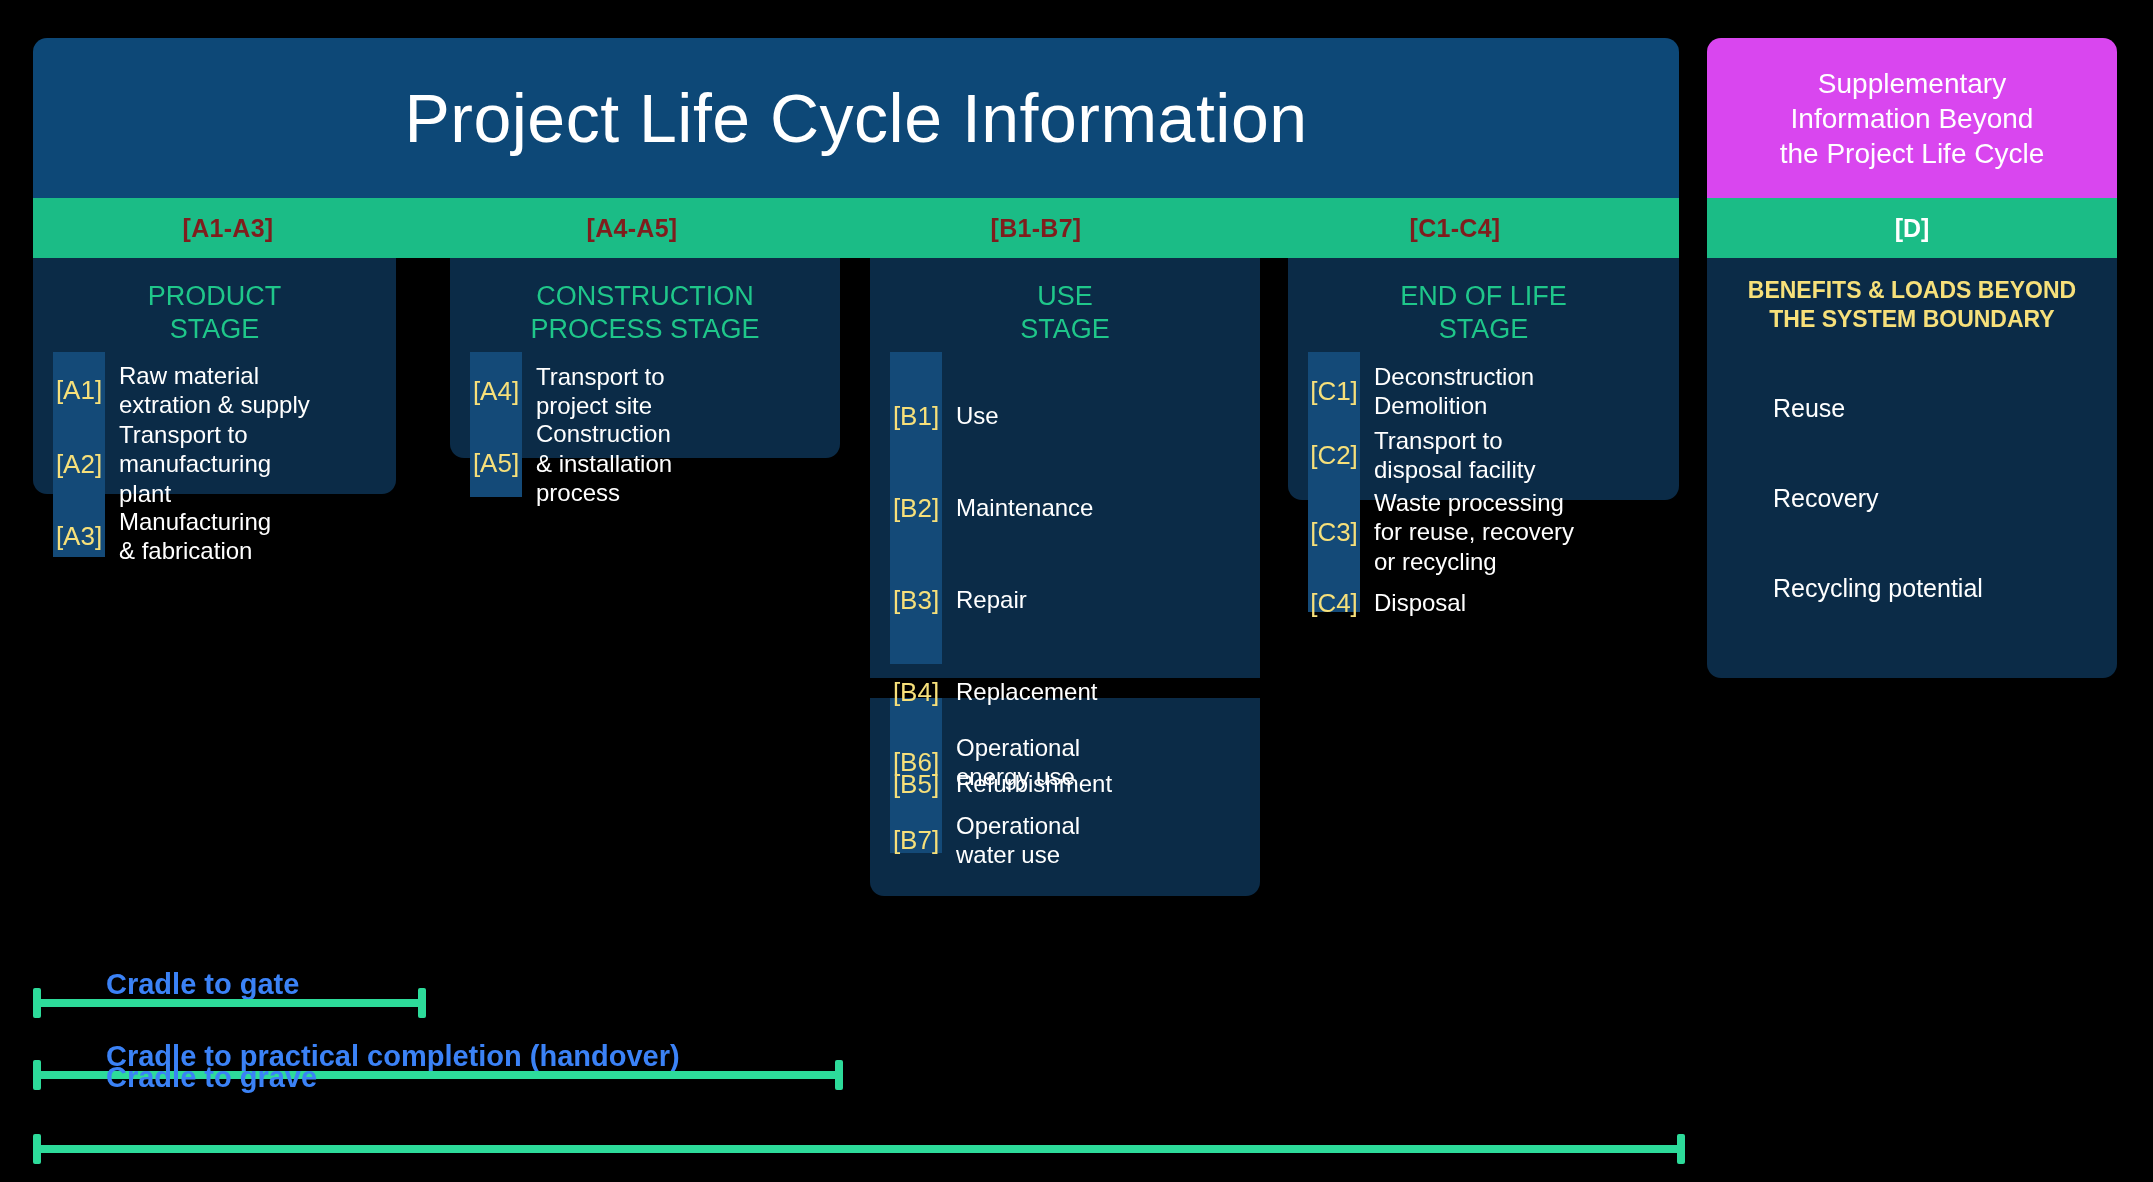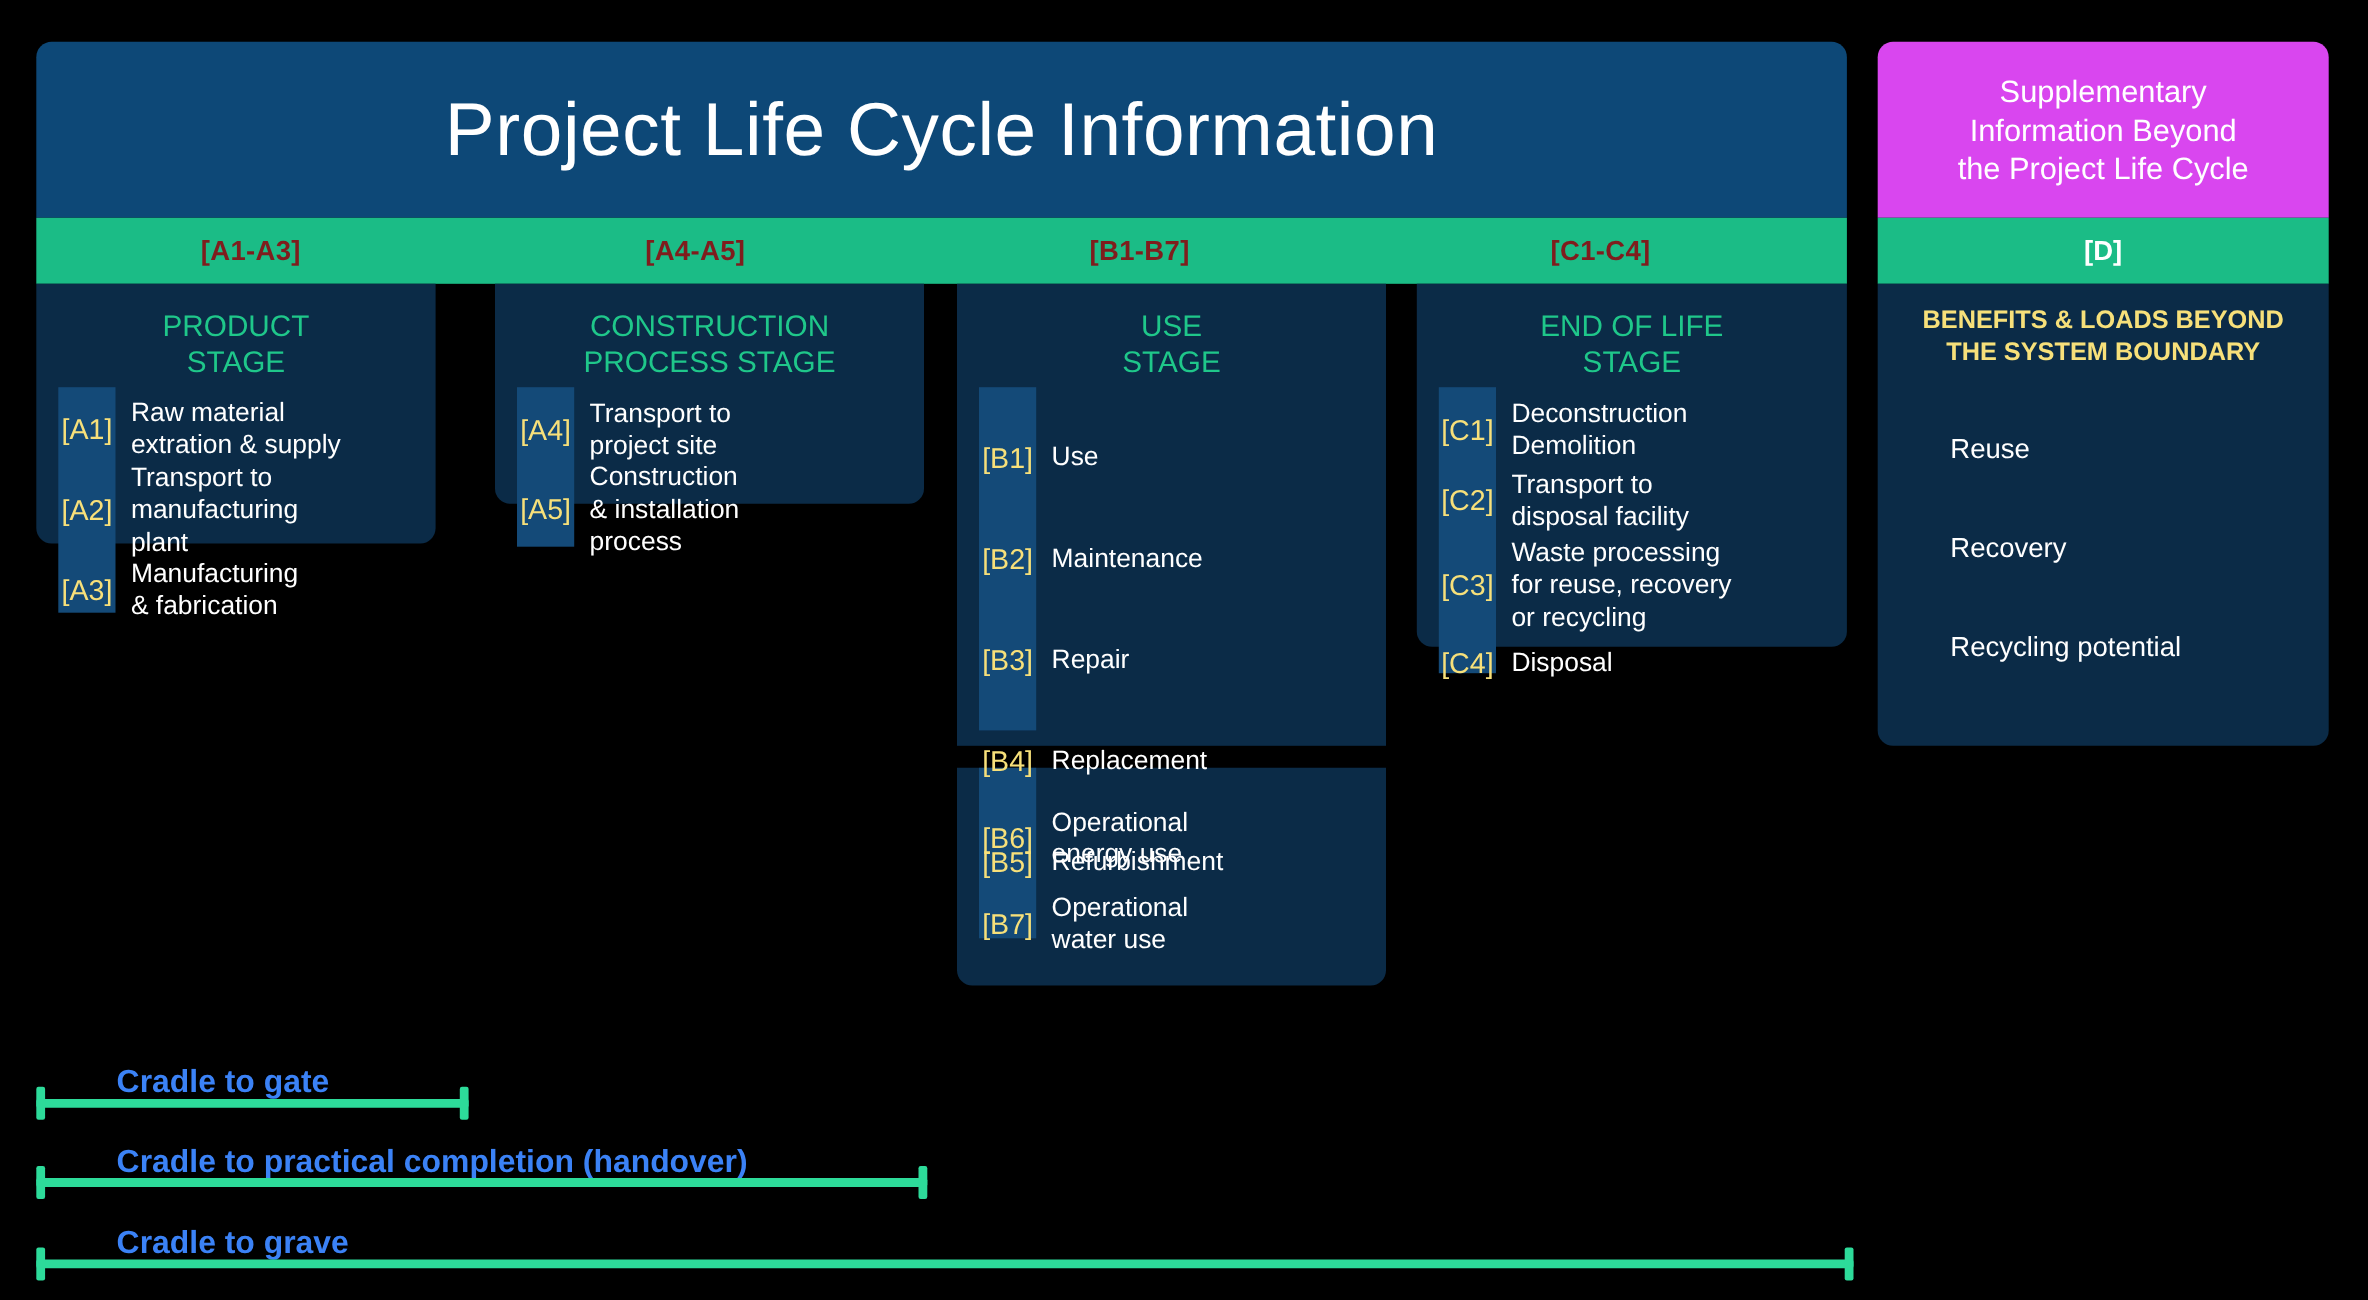--- a/index.html
+++ b/index.html
@@ -288,21 +288,21 @@
           <div class="item-row" style="height:78px;">
             <div class="item-code">[B7]</div>
             <div class="item-label">Operational
 water use</div>
           </div>
         </div>
       </div>
     </div>
 
     <div class="col" style="left:1255px;width:391px;">
-      <div class="panel standalone" style="border-radius:0 0 14px 14px;height:330px;">
+      <div class="panel standalone" style="border-radius:0 0 14px 14px;height:242px;">
         <div class="stage-title">END OF LIFE
 STAGE</div>
         <div class="items" style="padding-top:8px;">
           <div class="index-rail" style="top:0px;height:260px;"></div>
           <div class="item-row" style="height:62px;">
             <div class="item-code">[C1]</div>
             <div class="item-label">Deconstruction
 Demolition</div>
           </div>
           <div class="item-row" style="height:66px;">
@@ -354,18 +354,18 @@
   <div class="bracket-label" style="left:106px;top:968px;">Cradle to gate</div>
   <div class="bracket-line" style="left:33px;top:999px;width:393px;"></div>
   <div class="bracket-cap" style="left:33px;top:988px;"></div>
   <div class="bracket-cap" style="left:418px;top:988px;"></div>
 
   <div class="bracket-label" style="left:106px;top:1040px;">Cradle to practical completion (handover)</div>
   <div class="bracket-line" style="left:33px;top:1071px;width:810px;"></div>
   <div class="bracket-cap" style="left:33px;top:1060px;"></div>
   <div class="bracket-cap" style="left:835px;top:1060px;"></div>
 
-  <div class="bracket-label" style="left:106px;top:1114px;">Cradle to grave</div>
+  <div class="bracket-label" style="left:106px;top:1061px;">Cradle to grave</div>
   <div class="bracket-line" style="left:33px;top:1145px;width:1652px;"></div>
   <div class="bracket-cap" style="left:33px;top:1134px;"></div>
   <div class="bracket-cap" style="left:1677px;top:1134px;"></div>
 
 </div>
 
 </body></html>

